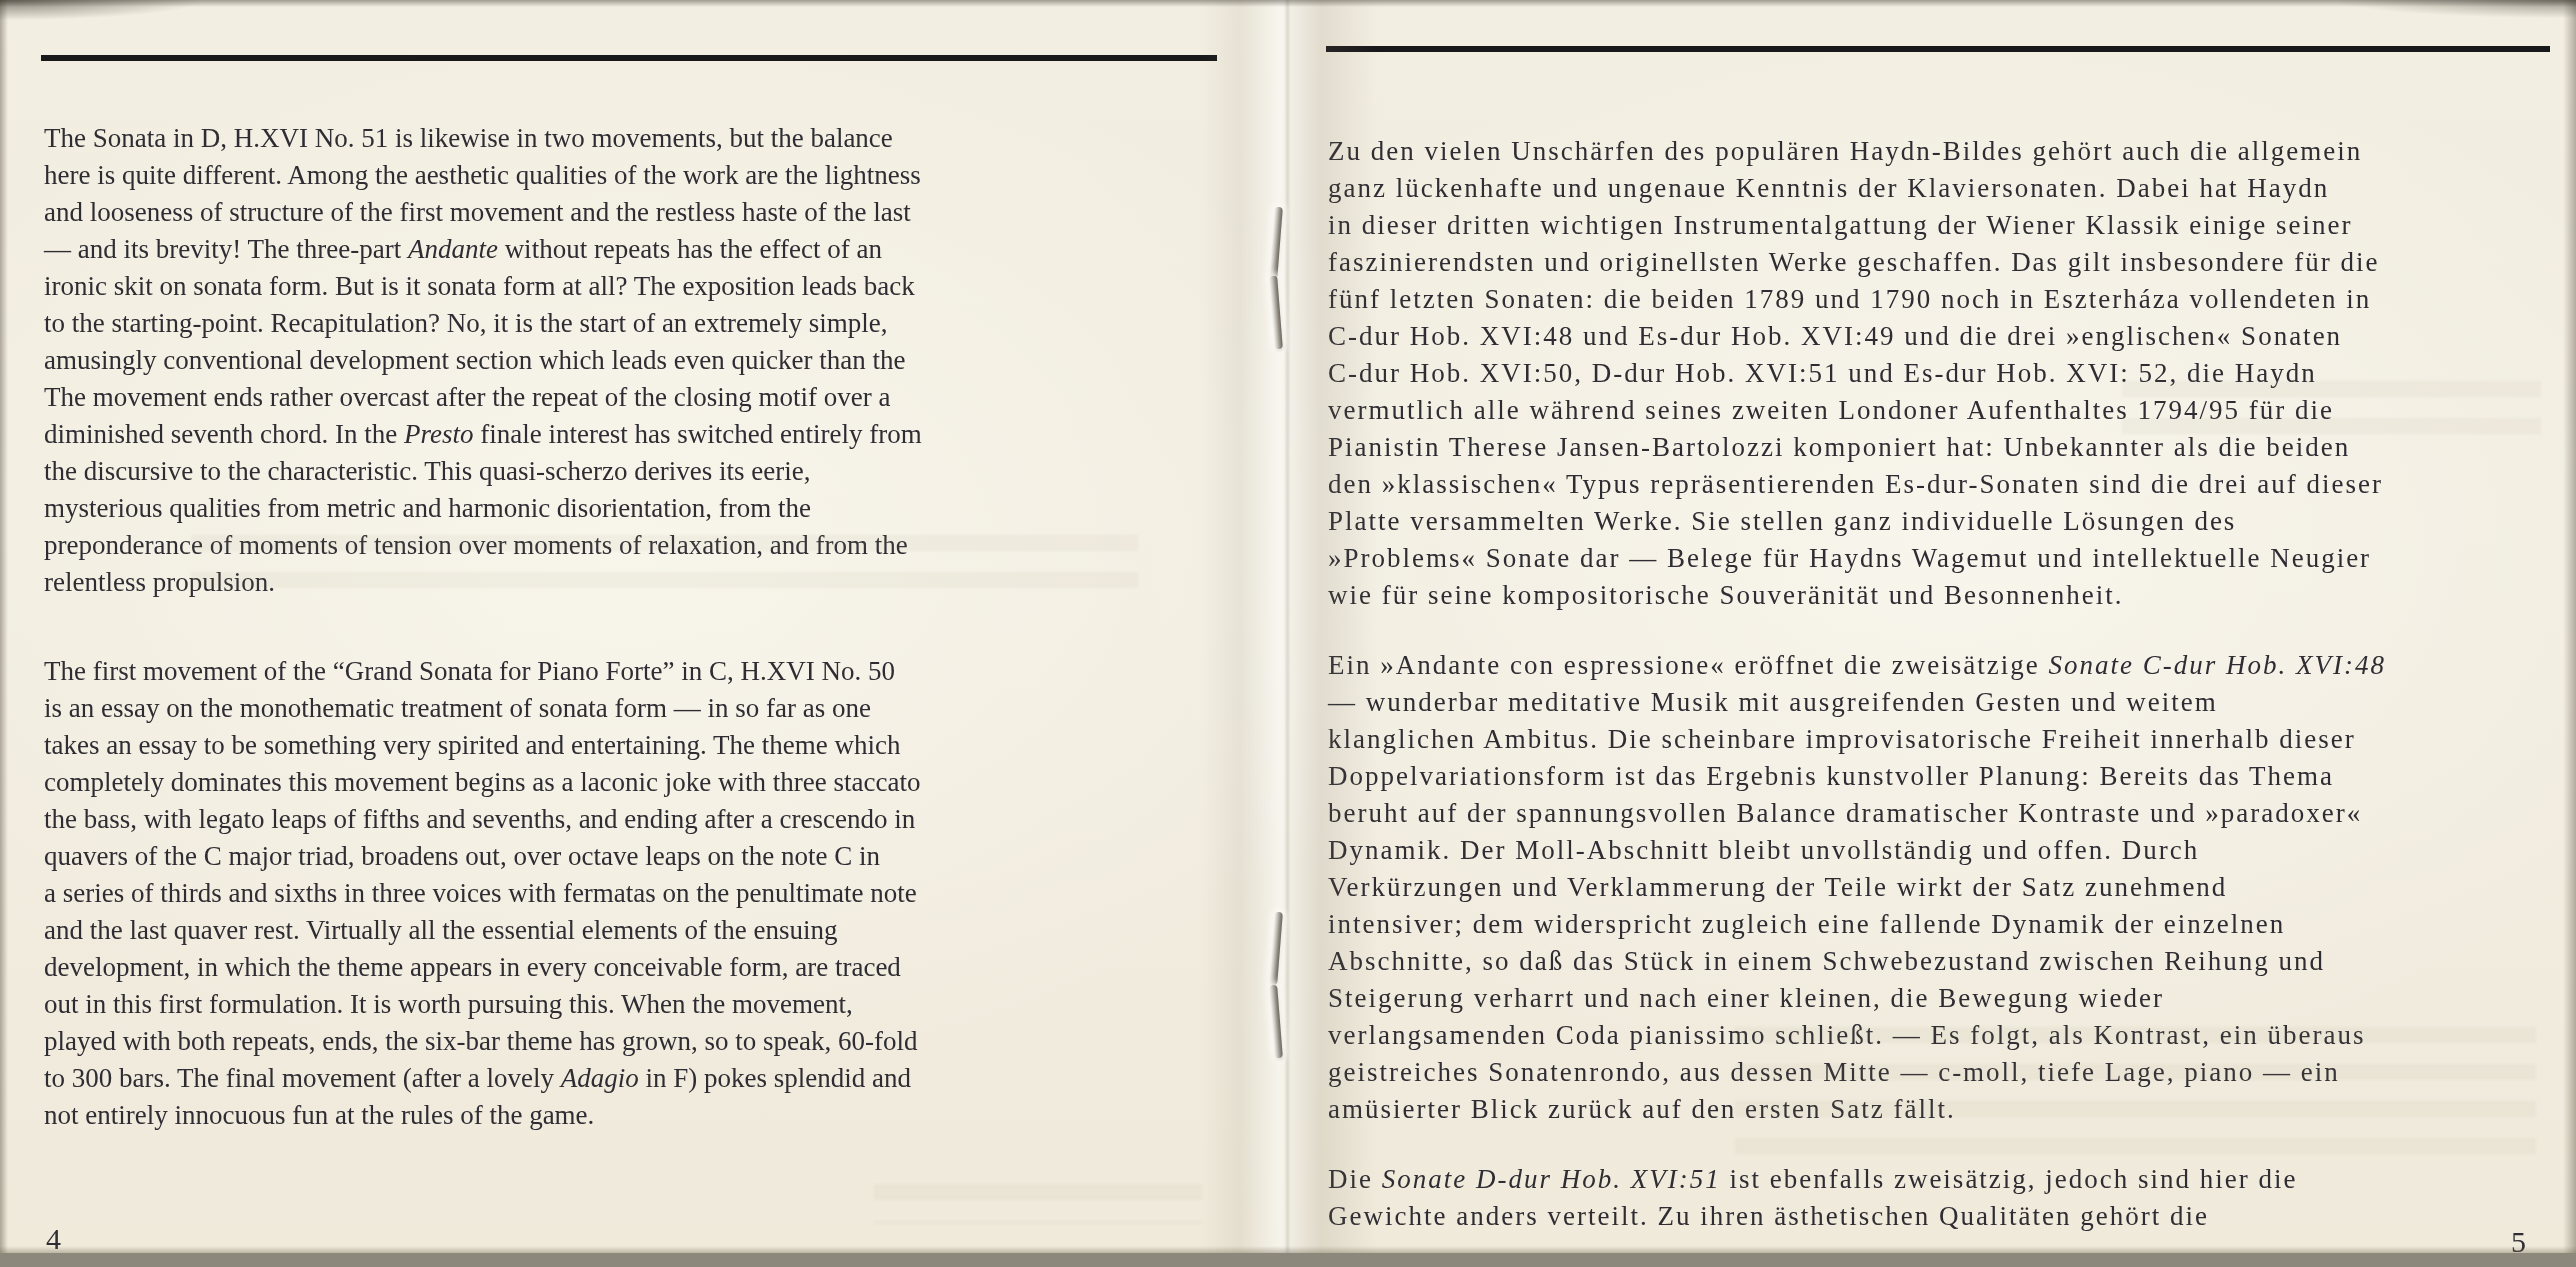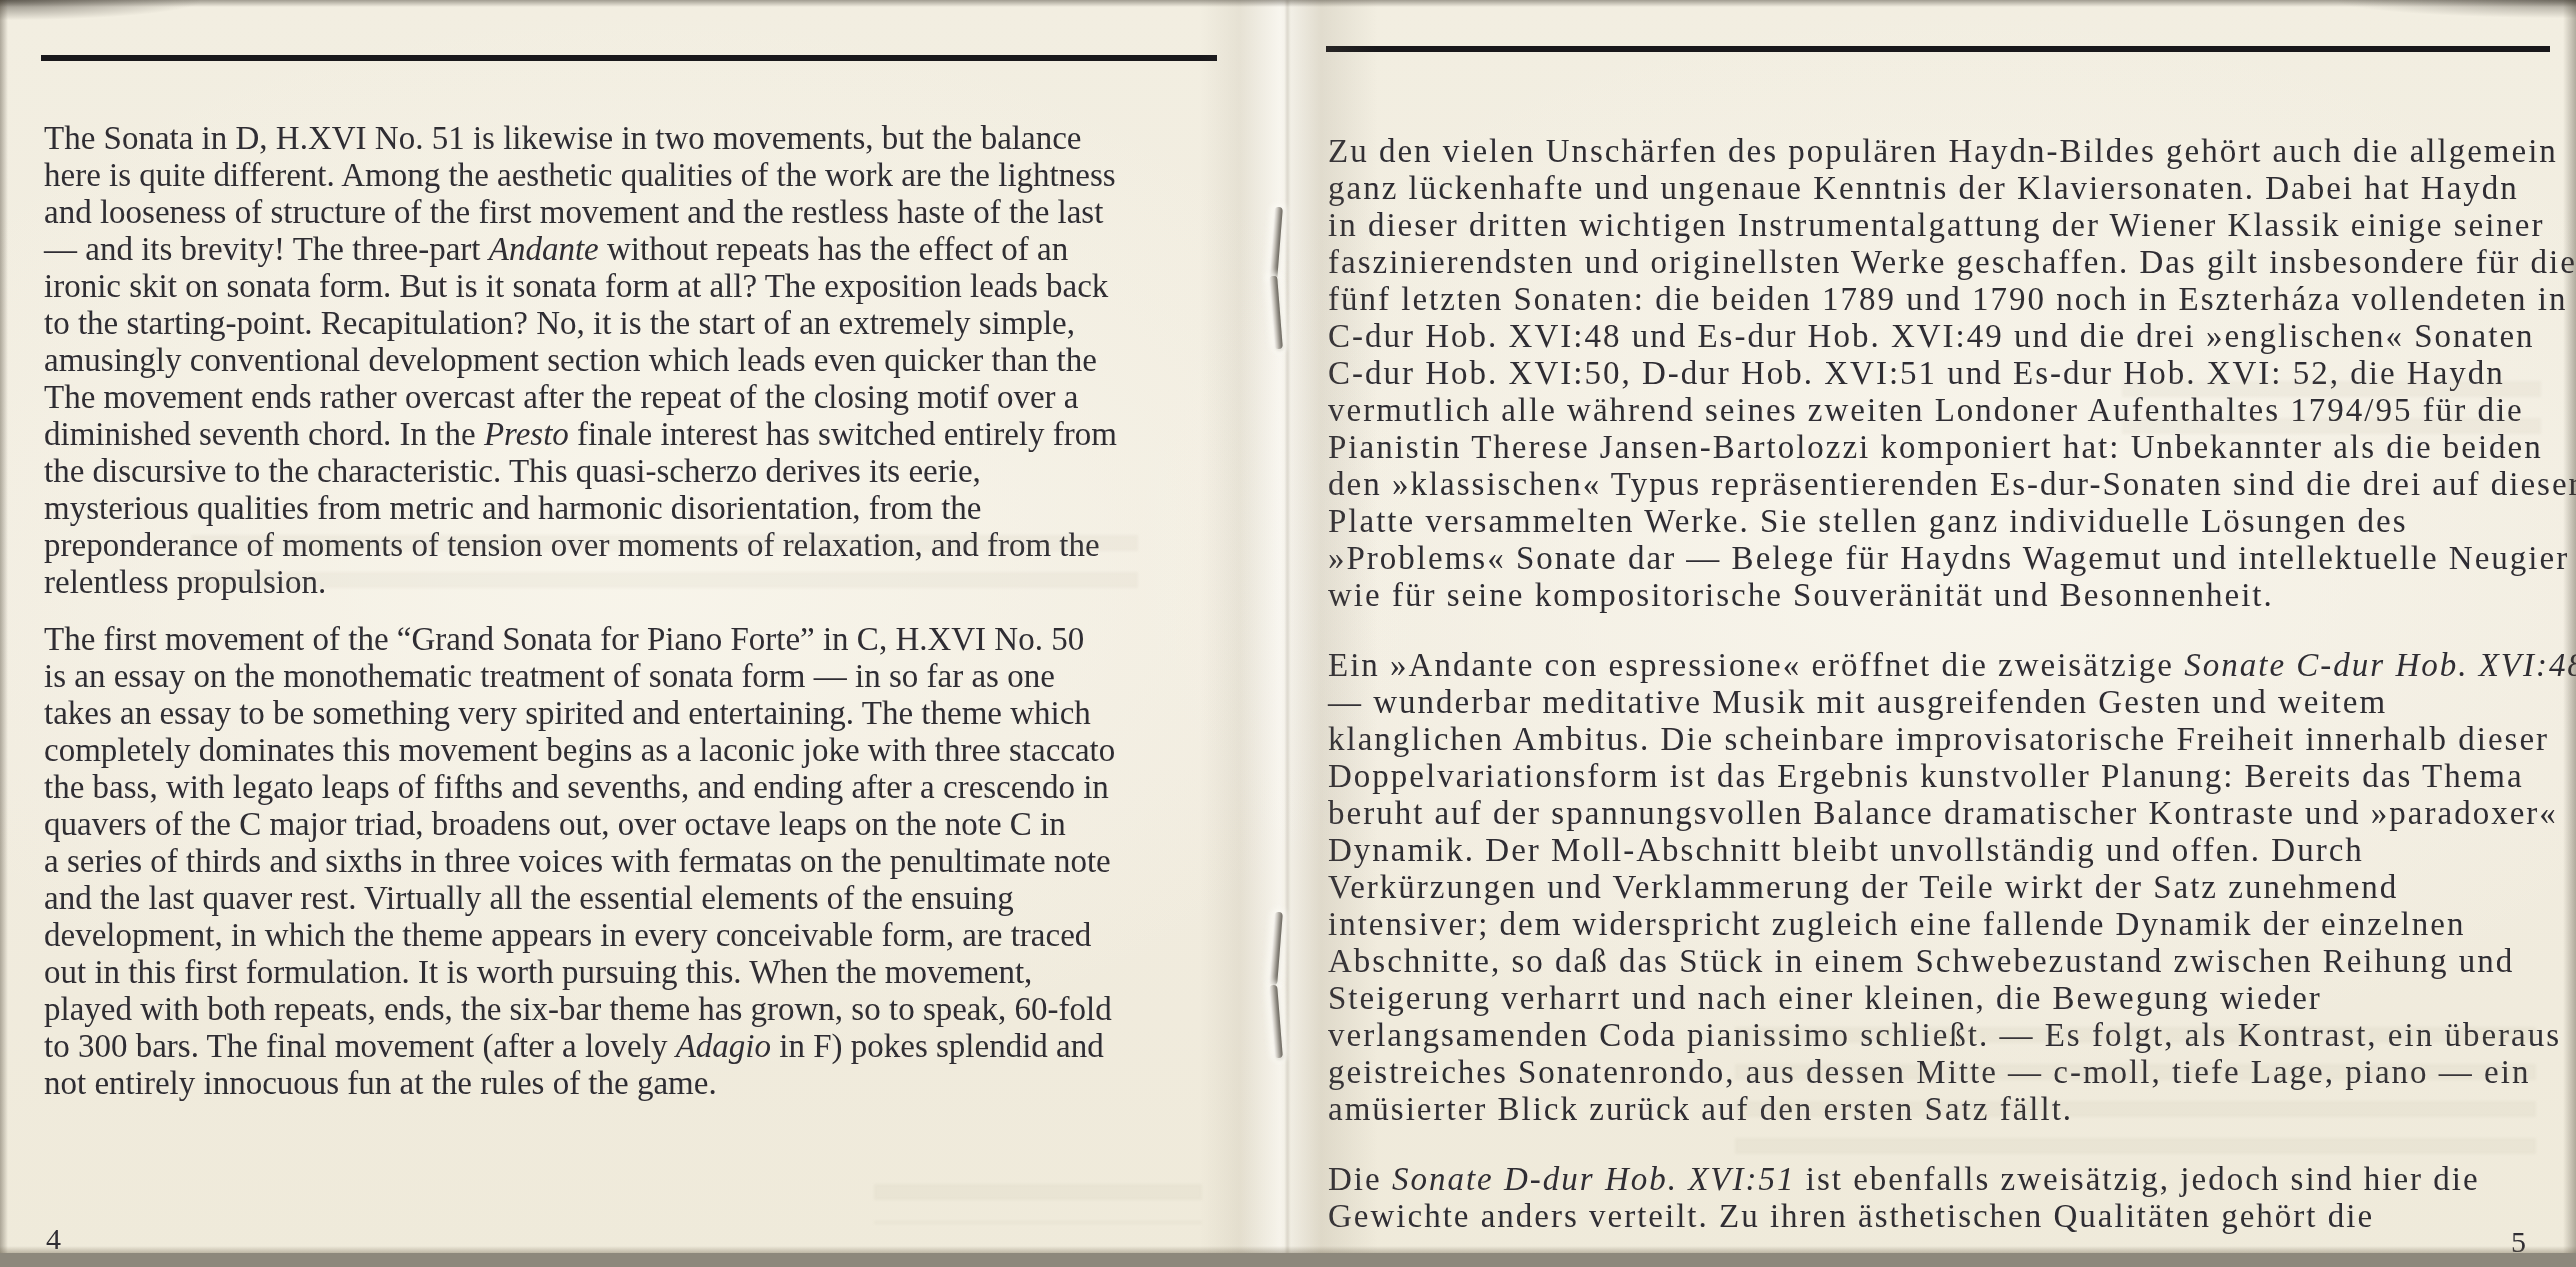--- a/index.html
+++ b/index.html
@@ -10,24 +10,24 @@
       radial-gradient(ellipse 1138px 747px at 628px 546px, #f8f5eb 0%, rgba(248,245,235,0) 72%),
       radial-gradient(ellipse 1138px 747px at 1949px 546px, #f8f5ec 0%, rgba(248,245,236,0) 72%),
       linear-gradient(180deg,#f2eee1 0%,#f1ecdf 60%,#efeada 100%);
     font-family:"Liberation Serif","DejaVu Serif",serif;
     color:#2f2d33;
   }
   .rule{position:absolute;background:#19181b;height:5.5px;}
   .rule-left{left:41px;top:55px;width:1176px;}
   .rule-right{left:1326px;top:46px;width:1224px;}
   .text{position:absolute;}
-  .text .line{white-space:pre;font-size:33px;}
+  .text .line{white-space:pre;font-size:27px;}
   .left-text{left:44px;top:120px;width:1184px;}
   .left-text .line{height:37px;line-height:37px;}
-  .left-text .para + .para{margin-top:20px;}
+  .left-text .para + .para{margin-top:52px;}
   .right-text{left:1328px;top:133px;width:1229px;letter-spacing:2px;}
   .right-text .line{height:37px;line-height:37px;}
   .right-text .para + .para{margin-top:33px;}
   .pagenum{position:absolute;font-size:30px;line-height:36px;}
   .pagenum-left{left:46px;top:1221px;}
   .pagenum-right{left:2511px;top:1224px;}
   
   .ghost{position:absolute;opacity:.55;filter:blur(1.8px);pointer-events:none;
     background:repeating-linear-gradient(180deg, rgba(156,146,120,.14) 0 16.4px, rgba(0,0,0,0) 16.4px 37px);}
   .ghost-1{left:191px;top:535px;width:947px;height:58px;}

